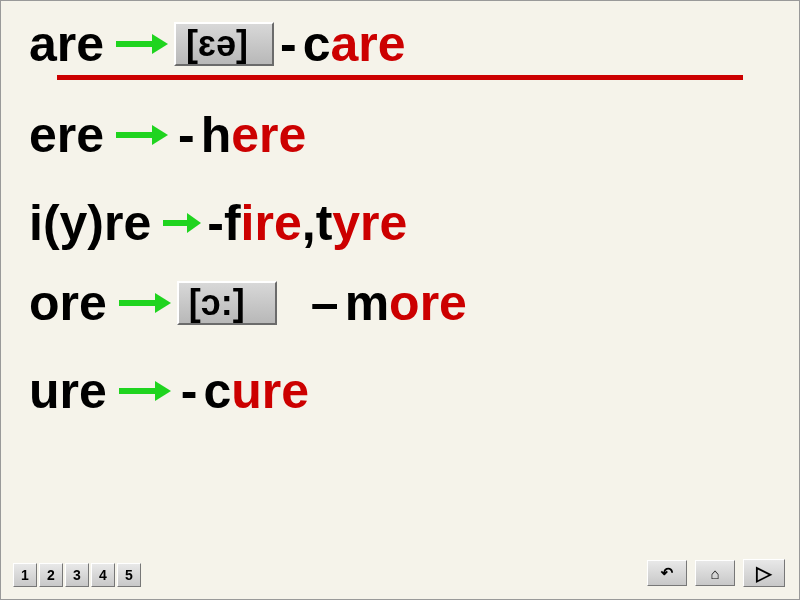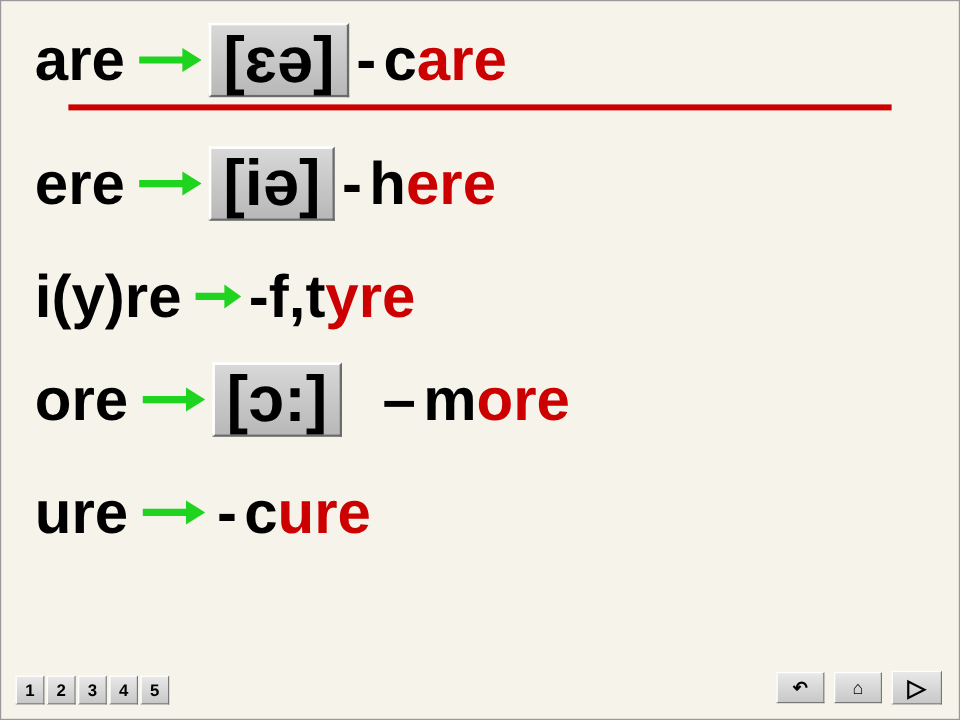--- a/index.html
+++ b/index.html
@@ -38,21 +38,21 @@
   .arrow svg { display: block; }
   .ipa-box {
     display: inline-block;
     background: linear-gradient(#d8d8d8, #b8b8b8);
     border-top: 2px solid #fff;
     border-left: 2px solid #fff;
     border-right: 2px solid #6b6b6b;
     border-bottom: 2px solid #6b6b6b;
     color: #000;
     font-family: Arial, sans-serif;
-    font-size: 54px;
+    font-size: 36px;
     font-weight: bold;
     padding: 2px 10px 2px 10px;
     margin-right: 2px;
     min-width: 100px;
   }
   .dash { color: #000; margin: 0 6px 0 4px; }
   .underline {
     height: 5px;
     background: #cc0000;
     margin: 0 28px 30px 28px;
@@ -127,36 +127,36 @@
   <div class="underline"></div>
 
   <div class="row">
     <span class="black">ere</span>
     <span class="arrow">
       <svg width="54" height="24" viewBox="0 0 54 24">
           <line x1="2" y1="12" x2="40" y2="12" stroke="#1fd41f" stroke-width="6"></line>
           <polygon points="38,2 54,12 38,22" fill="#1fd41f"></polygon>
         </svg>
     </span>
-    <span class="ipa-box">[iə]</span>
     <span class="dash">-</span>
     <span class="black">h</span>
       <span class="ending">ere</span>
   </div>
 
   <div class="row pattern-ire">
     <span class="black">i(y)re</span>
     <span class="arrow">
       <svg width="40" height="24" viewBox="0 0 40 24">
           <line x1="2" y1="12" x2="28" y2="12" stroke="#1fd41f" stroke-width="6"></line>
           <polygon points="26,2 40,12 26,22" fill="#1fd41f"></polygon>
         </svg>
     </span>
     <span class="black">-</span>
     <span class="black">f</span>
+      <span class="ending">ire</span>
       <span class="black">,</span>
       <span class="black">t</span>
       <span class="ending">yre</span>
   </div>
 
   <div class="row">
     <span class="black">ore</span>
     <span class="arrow">
       <svg width="54" height="24" viewBox="0 0 54 24">
           <line x1="2" y1="12" x2="40" y2="12" stroke="#1fd41f" stroke-width="6"></line>

